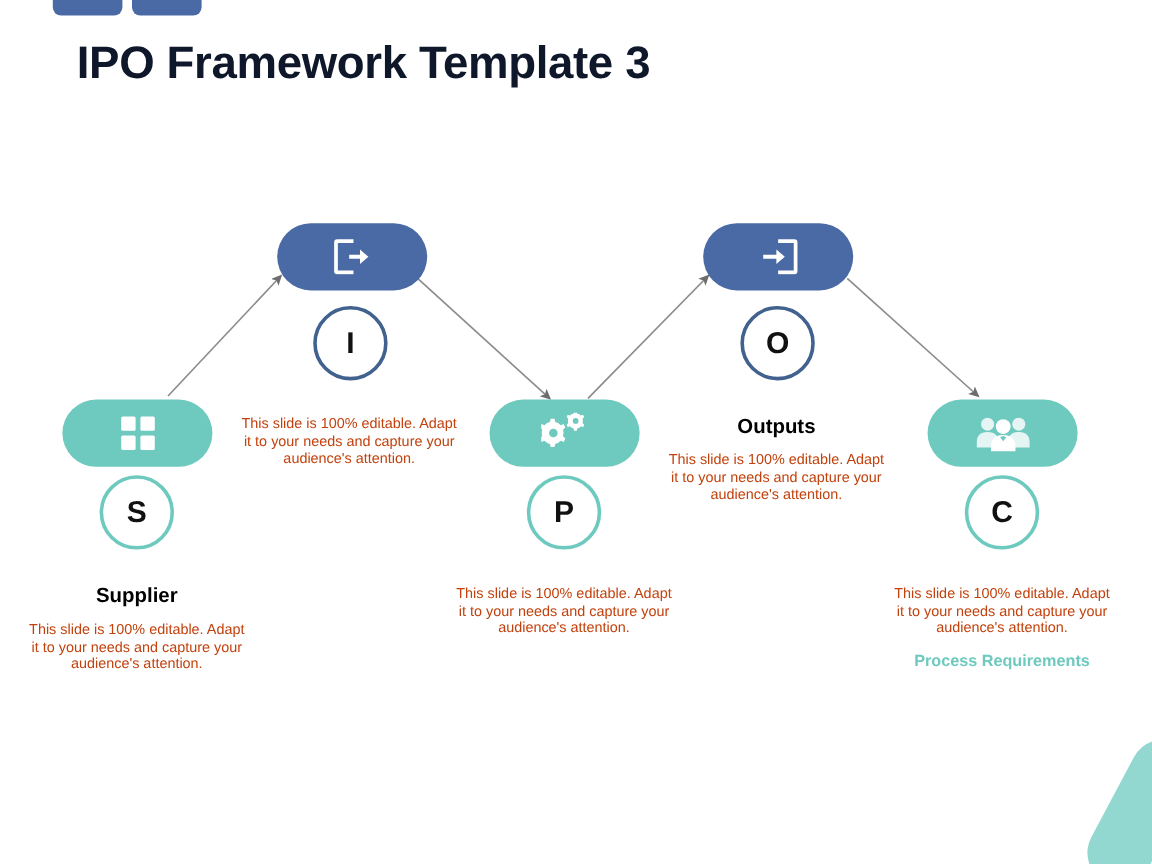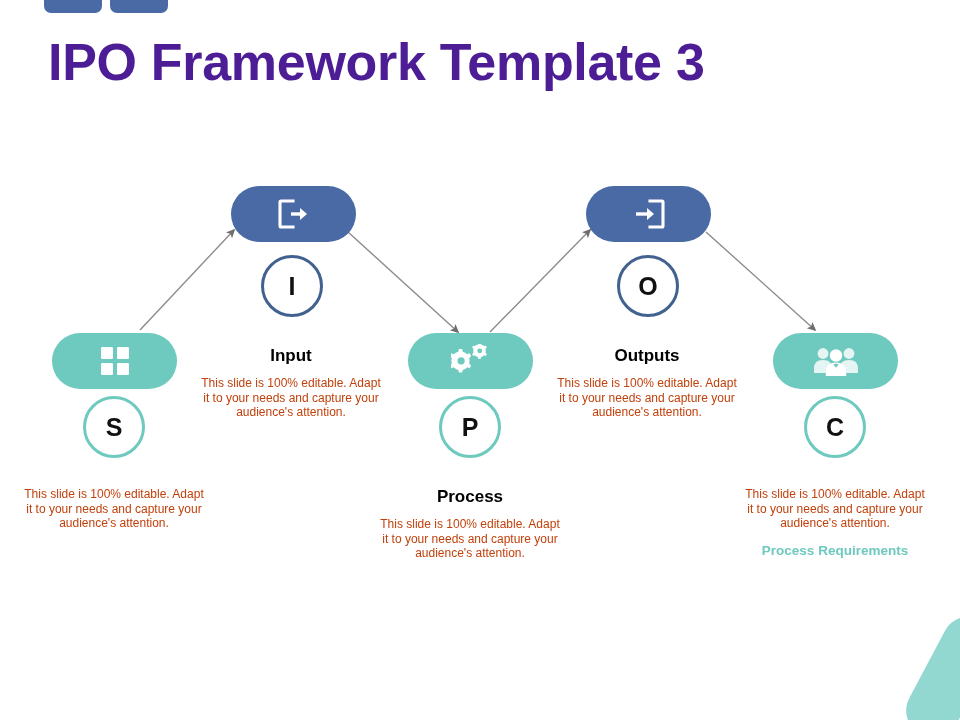--- a/index.html
+++ b/index.html
@@ -27,25 +27,25 @@
     height: 13px;
     border-radius: 0 0 7px 7px;
     background: #4a6aa5;
   }
   .top-bar.bar-a { width: 58px; }
   .top-bar.bar-b { width: 58px; }
 
   
   #page-title {
     position: absolute;
-    left: 48px;
+    left: 64px;
     top: 32px;
-    font-size: 52px;
-    font-weight: bold;
-    color: #4c1d95;
+    font-size: 38px;
+    font-weight: bold;
+    color: #0f172a;
     letter-spacing: -0.3px;
     white-space: nowrap;
   }
 
   
   #corner-deco {
     position: absolute;
     right: -18px;
     bottom: -22px;
     width: 54px;
@@ -226,35 +226,34 @@
       </g>
       <path d="M23 18.4 l-2.6 1.0 l2.6 3.4 l2.6 -3.4 Z" fill="#6ec9bf"></path>
     </svg>
   </span>
 </div>
 <div class="ring teal" style="left:804px; top:396px;">
   <span>C</span>
 </div>
 
 <div class="block" style="left:201px; top:346px;">
-  <div class="heading">Input</div>
   <div class="body">This slide is 100% editable. Adapt it to your needs and capture your audience's attention.</div>
 </div>
 
 <div class="block" style="left:557px; top:346px;">
   <div class="heading">Outputs</div>
   <div class="body">This slide is 100% editable. Adapt it to your needs and capture your audience's attention.</div>
 </div>
 
 <div class="block" style="left:24px; top:487px;">
+  <div class="heading">Supplier</div>
   <div class="body">This slide is 100% editable. Adapt it to your needs and capture your audience's attention.</div>
 </div>
 
 <div class="block" style="left:380px; top:487px;">
-  <div class="heading">Process</div>
   <div class="body">This slide is 100% editable. Adapt it to your needs and capture your audience's attention.</div>
 </div>
 
 <div class="block" style="left:745px; top:487px;">
   <div class="body">This slide is 100% editable. Adapt it to your needs and capture your audience's attention.</div>
   <div class="accent">Process Requirements</div>
 </div>
 
 <div id="corner-deco"></div>
 

